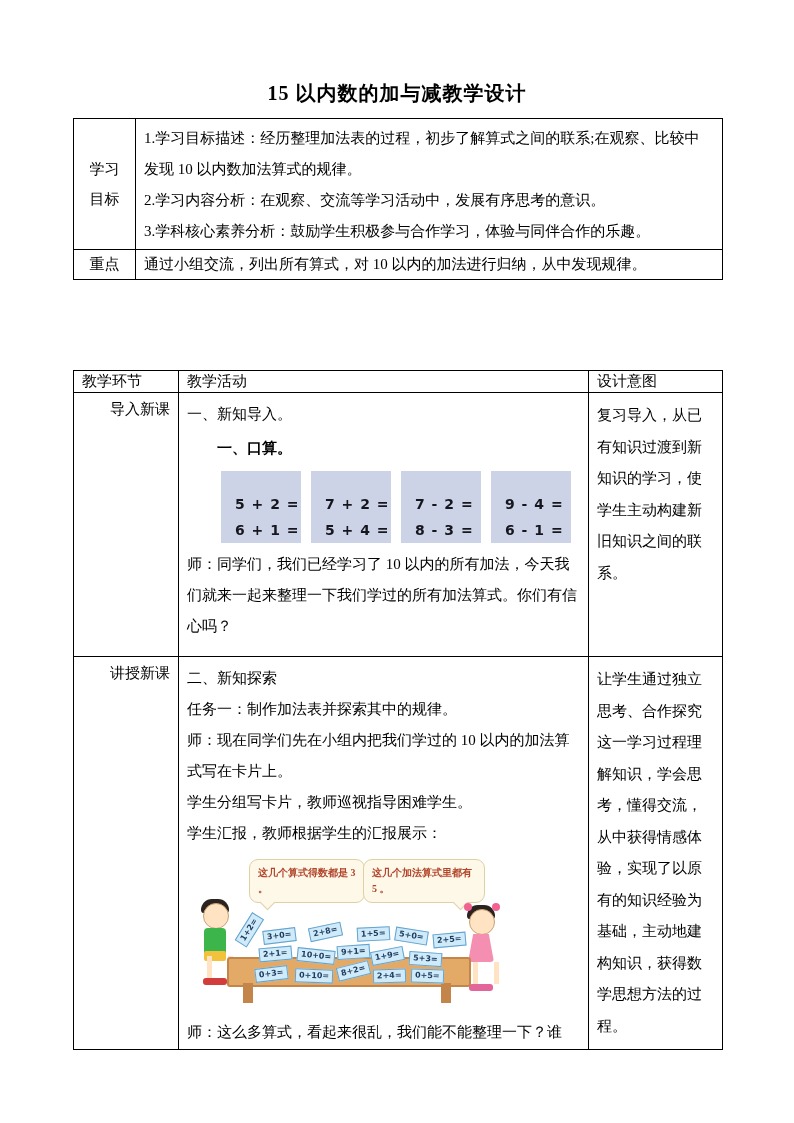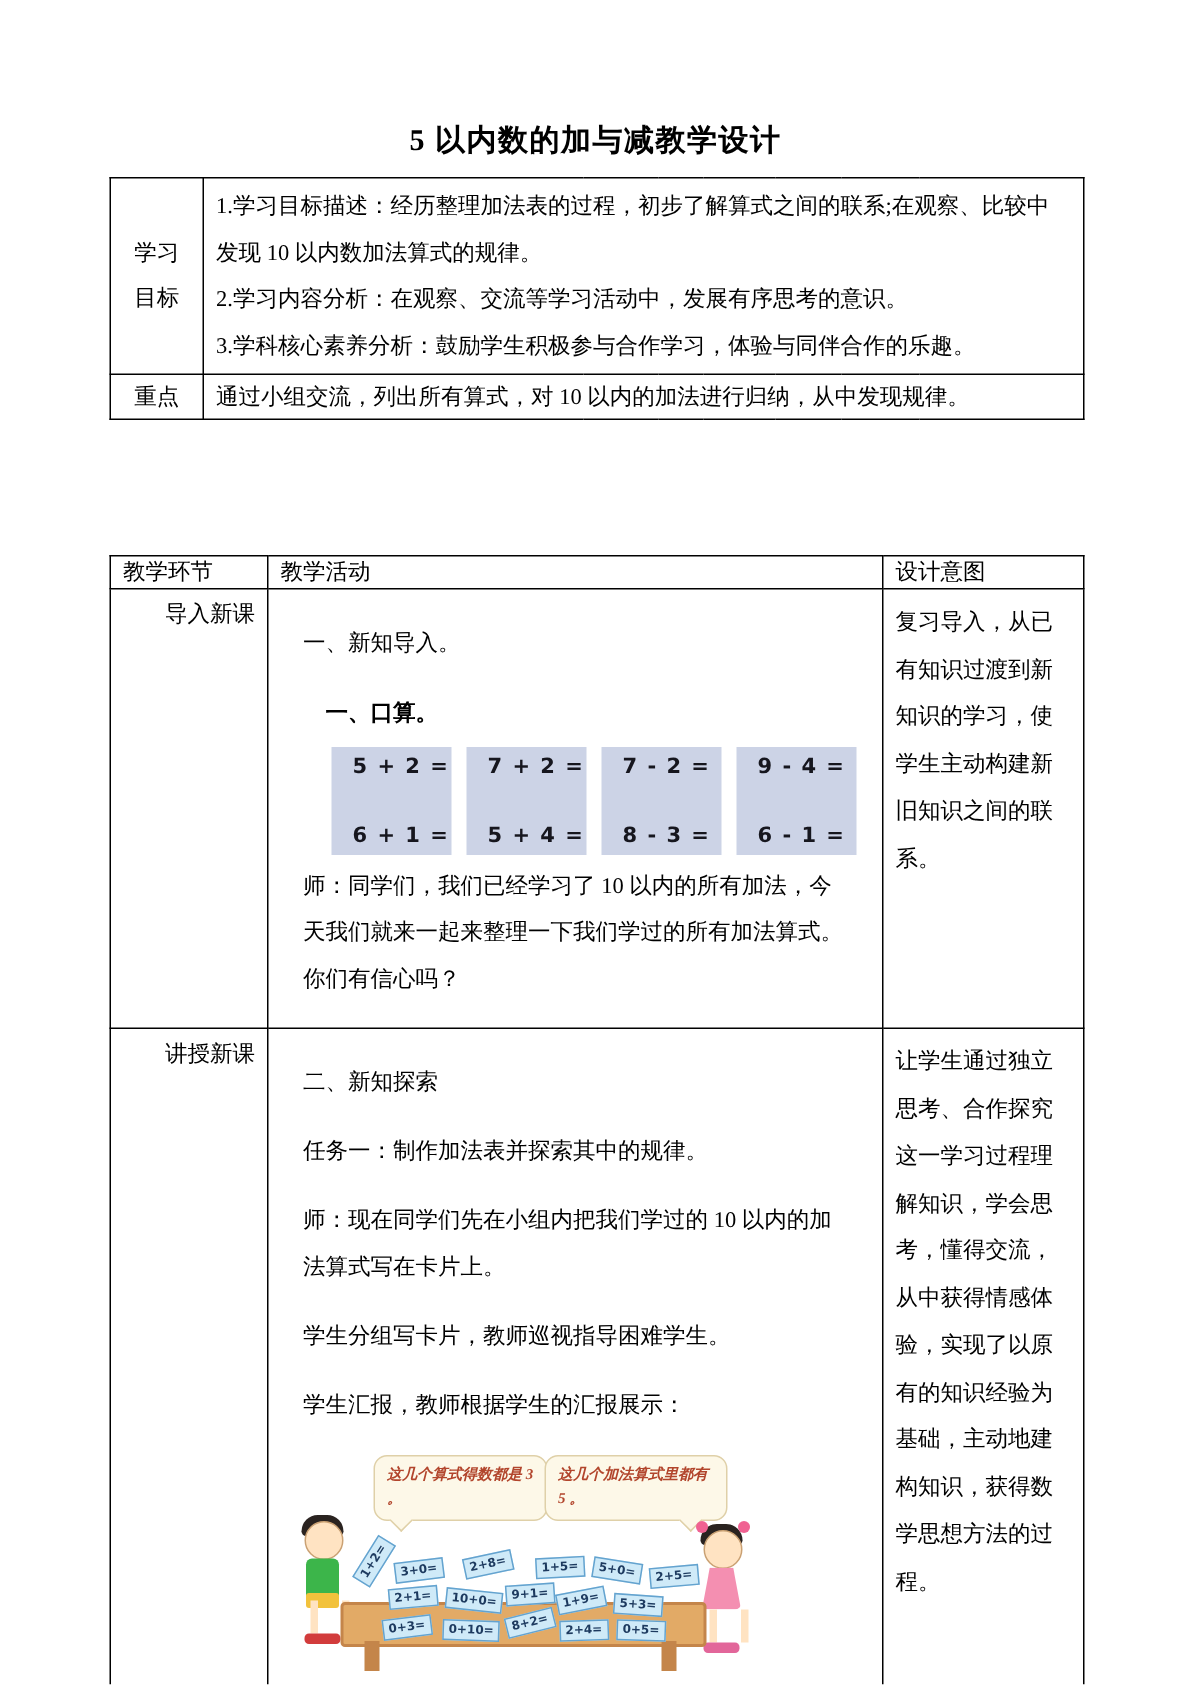--- a/index.html
+++ b/index.html
@@ -7,36 +7,36 @@
         font-family:"Liberation Serif","DejaVu Serif",serif;color:#000;}
   .doc-title{position:absolute;top:80px;left:0;width:794px;text-align:center;
              font-size:20px;font-weight:bold;letter-spacing:1px;}
   table{border-collapse:collapse;table-layout:fixed;}
   td{border:1.4px solid #000;font-size:15px;padding:1px 8px;vertical-align:middle;
      overflow:hidden;}
   .tbl-info{position:absolute;top:118px;left:73px;width:649px;}
   .tbl-lesson{position:absolute;top:370px;left:73px;width:649px;}
   .lab{text-align:center;padding:1px 4px;}
   .cell-top{vertical-align:top;}
-  .p{margin:15px;line-height:31px;}
+  .p{margin:0;line-height:31px;}
   .p-goal{margin:0;line-height:31px;}
   .stage-cell{vertical-align:top;padding-top:7px;text-align:right;}
   .intent-cell{vertical-align:top;padding-top:7px;line-height:31.5px;}
   .activity-cell{vertical-align:top;padding-top:6px;}
   .oral-title{font-weight:bold;margin:3px 0 0 30px;line-height:30px;
               font-family:"DejaVu Sans","Liberation Sans",sans-serif;font-size:15px;}
   .boxes{display:flex;gap:10px;margin:8px 0 2px 34px;}
   .oral-box{width:66px;height:72px;background:#ccd3e6;display:flex;flex-direction:column;
-            justify-content:space-between;padding-left:14px;}
+            justify-content:flex-end;padding-left:14px;}
   .eq{font-family:"DejaVu Sans","Liberation Sans",sans-serif;font-weight:bold;
       font-size:14px;color:#16161e;line-height:26px;letter-spacing:1px;}
   
   .illus{position:relative;width:305px;height:152px;margin:8px 0 0 10px;}
   .bubble{position:absolute;background:#fdf8e8;border:1px solid #dfd0a8;border-radius:9px;
-          font-size:10px;font-weight:bold;color:#b2452c;padding:5px 8px;line-height:16px;font-style:italic;}
+          font-size:10px;font-weight:bold;color:#b2452c;padding:5px 8px;line-height:16px;}
   .bubble:after{content:"";position:absolute;bottom:-6px;width:10px;height:10px;
                 background:#fdf8e8;border-right:1px solid #dfd0a8;border-bottom:1px solid #dfd0a8;
                 transform:rotate(45deg);}
   .bubble-left:after{left:12px;}
   .bubble-right:after{right:18px;}
   .desk{position:absolute;left:30px;top:100px;width:240px;height:26px;background:#e2aa66;
         border:2px solid #c4854a;border-radius:3px;}
   .desk-leg{position:absolute;top:126px;width:10px;height:20px;background:#c4854a;}
   .card{position:absolute;background:#cfeaf8;border:1px solid #64a3cf;
         font-family:"DejaVu Sans","Liberation Sans",sans-serif;font-size:8px;font-weight:bold;
@@ -58,21 +58,21 @@
   .girl .body{background:#f48fb1;width:26px;left:3px;clip-path:polygon(20% 0,80% 0,100% 100%,0 100%);}
   .girl .bow1,.girl .bow2{position:absolute;top:2px;width:8px;height:8px;background:#f06292;
                border-radius:50%;}
   .girl .bow1{left:-1px;} .girl .bow2{right:-1px;}
 </style>
 </head>
 <body>
 
 <div class="page">
 
-  <div class="doc-title">5 以内数的加与减教学设计</div>
+  <div class="doc-title">15 以内数的加与减教学设计</div>
 
   <table class="tbl-info">
     <colgroup>
       <col style="width:62px">
         <col style="width:253px">
         <col style="width:50px">
         <col style="width:30px">
       <col style="width:48px">
         <col style="width:44px">
         <col style="width:52px">

